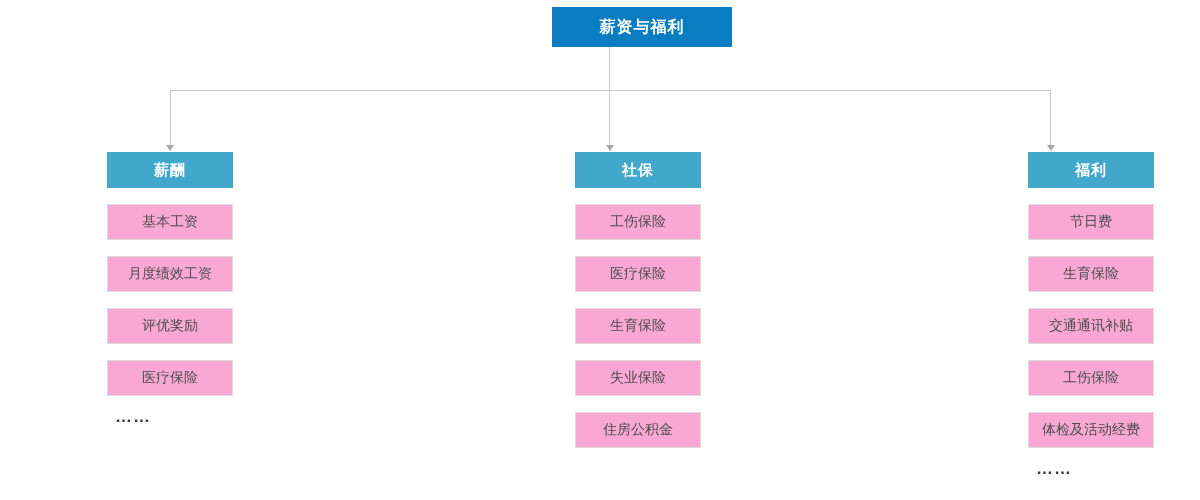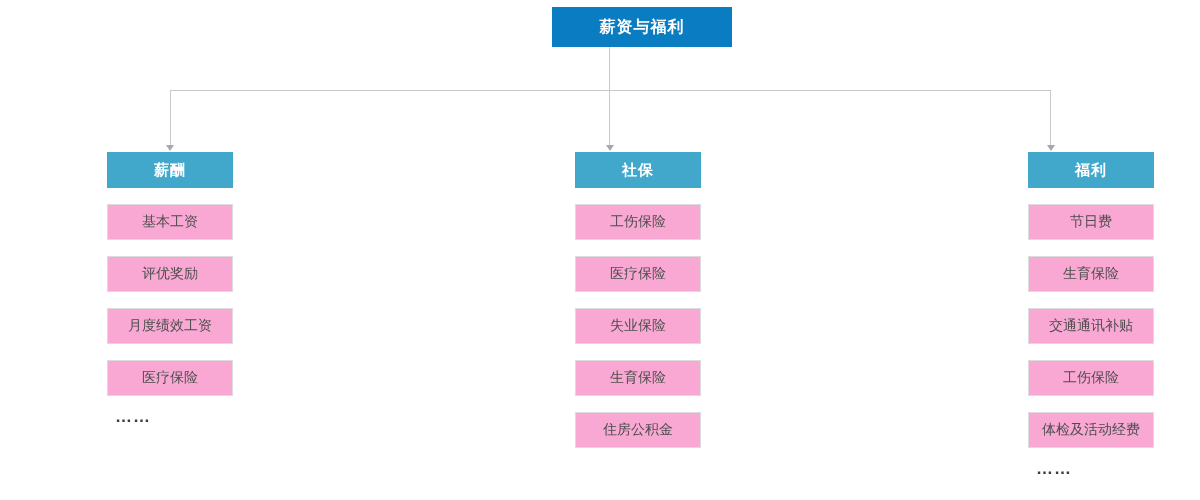--- a/index.html
+++ b/index.html
@@ -53,32 +53,32 @@
   <div class="line" style="left:170px;top:90px;width:1px;height:55px;"></div>
   <div class="line" style="left:609px;top:90px;width:1px;height:55px;"></div>
   <div class="line" style="left:1050px;top:90px;width:1px;height:55px;"></div>
   <div class="arrow-down" style="left:166px;top:145px;"></div>
   <div class="arrow-down" style="left:606px;top:145px;"></div>
   <div class="arrow-down" style="left:1047px;top:145px;"></div>
 
   <div class="col" style="left:107px;">
     <div class="col-header">薪酬</div>
     <div class="item">基本工资</div>
+    <div class="item">月度绩效工资</div>
     <div class="item">评优奖励</div>
-    <div class="item">月度绩效工资</div>
     <div class="item">医疗保险</div>
     <div class="dots">……</div>
   </div>
 
   <div class="col" style="left:575px;">
     <div class="col-header">社保</div>
     <div class="item">工伤保险</div>
     <div class="item">医疗保险</div>
+    <div class="item">生育保险</div>
     <div class="item">失业保险</div>
-    <div class="item">生育保险</div>
     <div class="item">住房公积金</div>
   </div>
 
   <div class="col" style="left:1028px;">
     <div class="col-header">福利</div>
     <div class="item">节日费</div>
     <div class="item">生育保险</div>
     <div class="item">交通通讯补贴</div>
     <div class="item">工伤保险</div>
     <div class="item">体检及活动经费</div>

